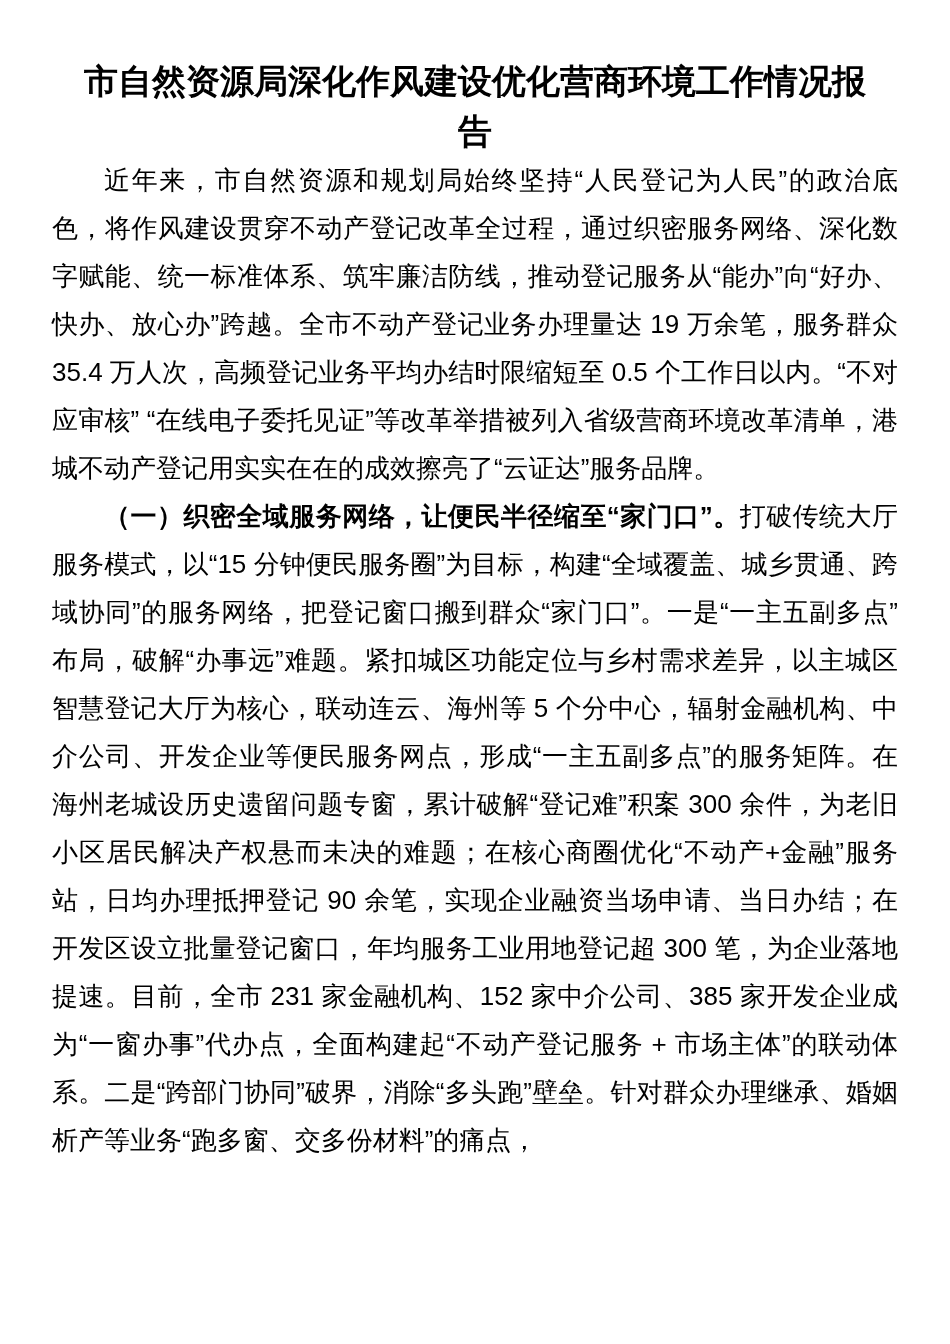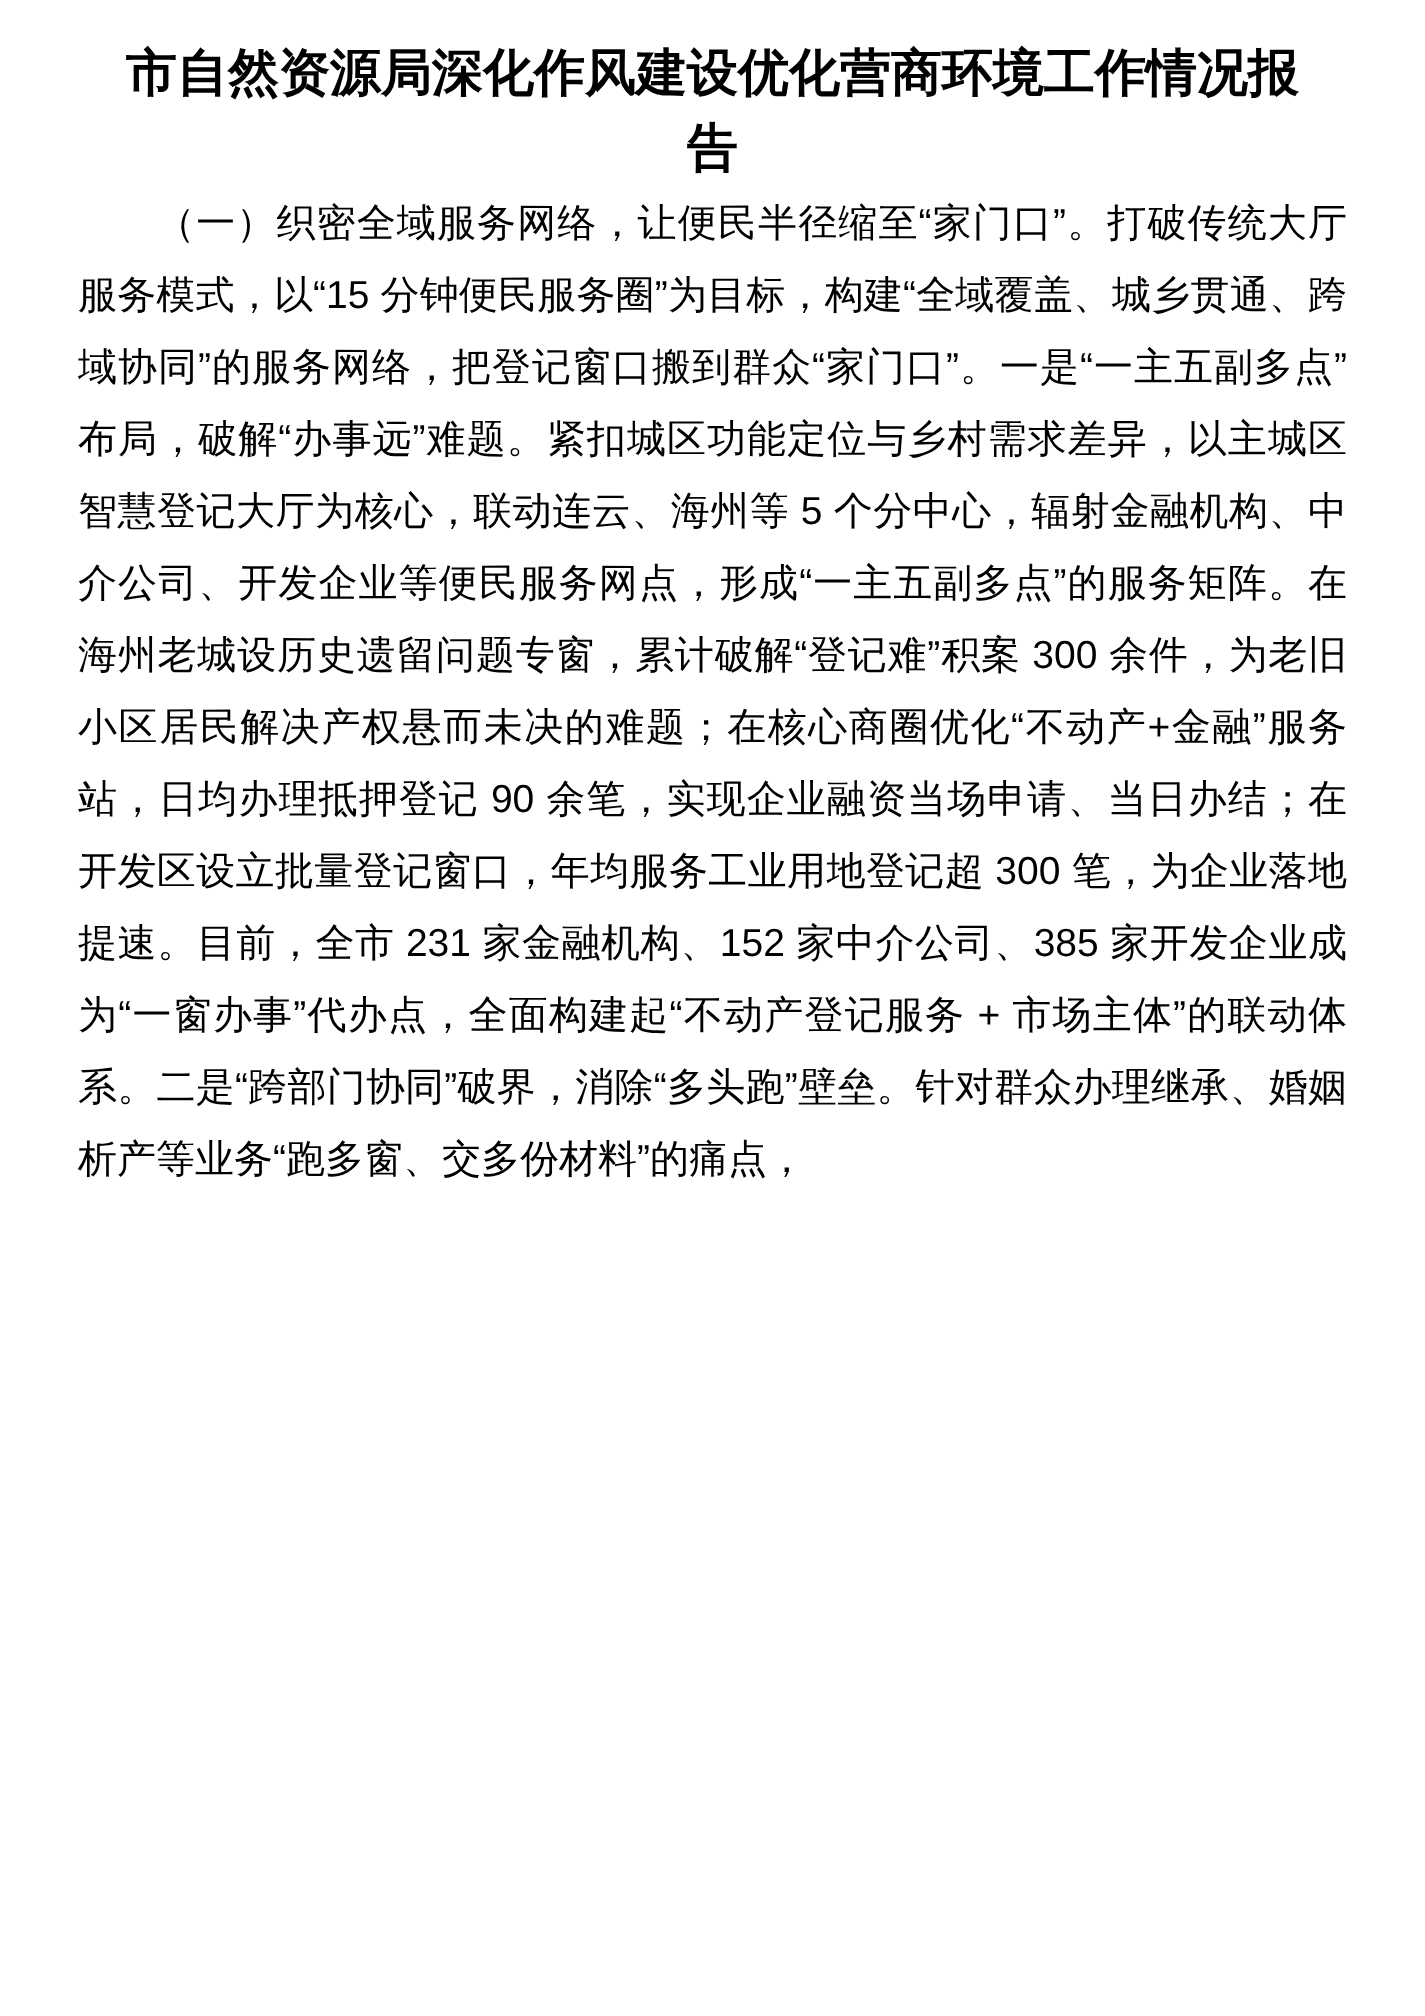--- a/index.html
+++ b/index.html
@@ -11,21 +11,21 @@
     width: 950px;
     height: 1344px;
     overflow: hidden;
     font-family: "Liberation Sans", sans-serif;
     color: #000000;
   }
   .page {
     box-sizing: border-box;
     width: 950px;
     height: 1344px;
-    padding: 24px 52px 0 52px;
+    padding: 56px 52px 0 52px;
     background: #ffffff;
   }
   .doc-title {
     max-width: 800px;
     margin: 0 auto 0 auto;
     font-size: 34px;
     font-weight: 700;
     line-height: 50px;
     text-align: center;
     color: #000000;
@@ -36,28 +36,29 @@
     line-height: 48px;
     text-align: justify;
     text-indent: 52px;
     color: #000000;
     word-break: break-all;
   }
   .section-heading {
     font-weight: 400;
   }
   .lead-bold {
-    font-weight: 400;
+    font-weight: 700;
     margin-top: 48px;
   }
 </style>
 </head>
 <body>
 
 <div class="page">
 
   <h1 class="doc-title">市自然资源局深化作风建设优化营商环境工作情况报告</h1>
 
+  <p class="para"><span>近年来，市自然资源和规划局始终坚持“人民登记为人民”的政治底色，将作风建设贯穿不动产登记改革全过程，通过织密服务网络、深化数字赋能、统一标准体系、筑牢廉洁防线，推动登记服务从“能办”向“好办、快办、放心办”跨越。全市不动产登记业务办理量达 19 万余笔，服务群众 35.4 万人次，高频登记业务平均办结时限缩短至 0.5 个工作日以内。“不对应审核” “在线电子委托见证”等改革举措被列入省级营商环境改革清单，港城不动产登记用实实在在的成效擦亮了“云证达”服务品牌。</span></p>
 
 
   <p class="para"><span class="lead-bold">（一）织密全域服务网络，让便民半径缩至“家门口”。</span><span>打破传统大厅服务模式，以“15 分钟便民服务圈”为目标，构建“全域覆盖、城乡贯通、跨域协同”的服务网络，把登记窗口搬到群众“家门口”。一是“一主五副多点”布局，破解“办事远”难题。紧扣城区功能定位与乡村需求差异，以主城区智慧登记大厅为核心，联动连云、海州等 5 个分中心，辐射金融机构、中介公司、开发企业等便民服务网点，形成“一主五副多点”的服务矩阵。在海州老城设历史遗留问题专窗，累计破解“登记难”积案 300 余件，为老旧小区居民解决产权悬而未决的难题；在核心商圈优化“不动产+金融”服务站，日均办理抵押登记 90 余笔，实现企业融资当场申请、当日办结；在开发区设立批量登记窗口，年均服务工业用地登记超 300 笔，为企业落地提速。目前，全市 231 家金融机构、152 家中介公司、385 家开发企业成为“一窗办事”代办点，全面构建起“不动产登记服务 + 市场主体”的联动体系。二是“跨部门协同”破界，消除“多头跑”壁垒。针对群众办理继承、婚姻析产等业务“跑多窗、交多份材料”的痛点，</span></p>
 
 </div>
 
 </body></html>

